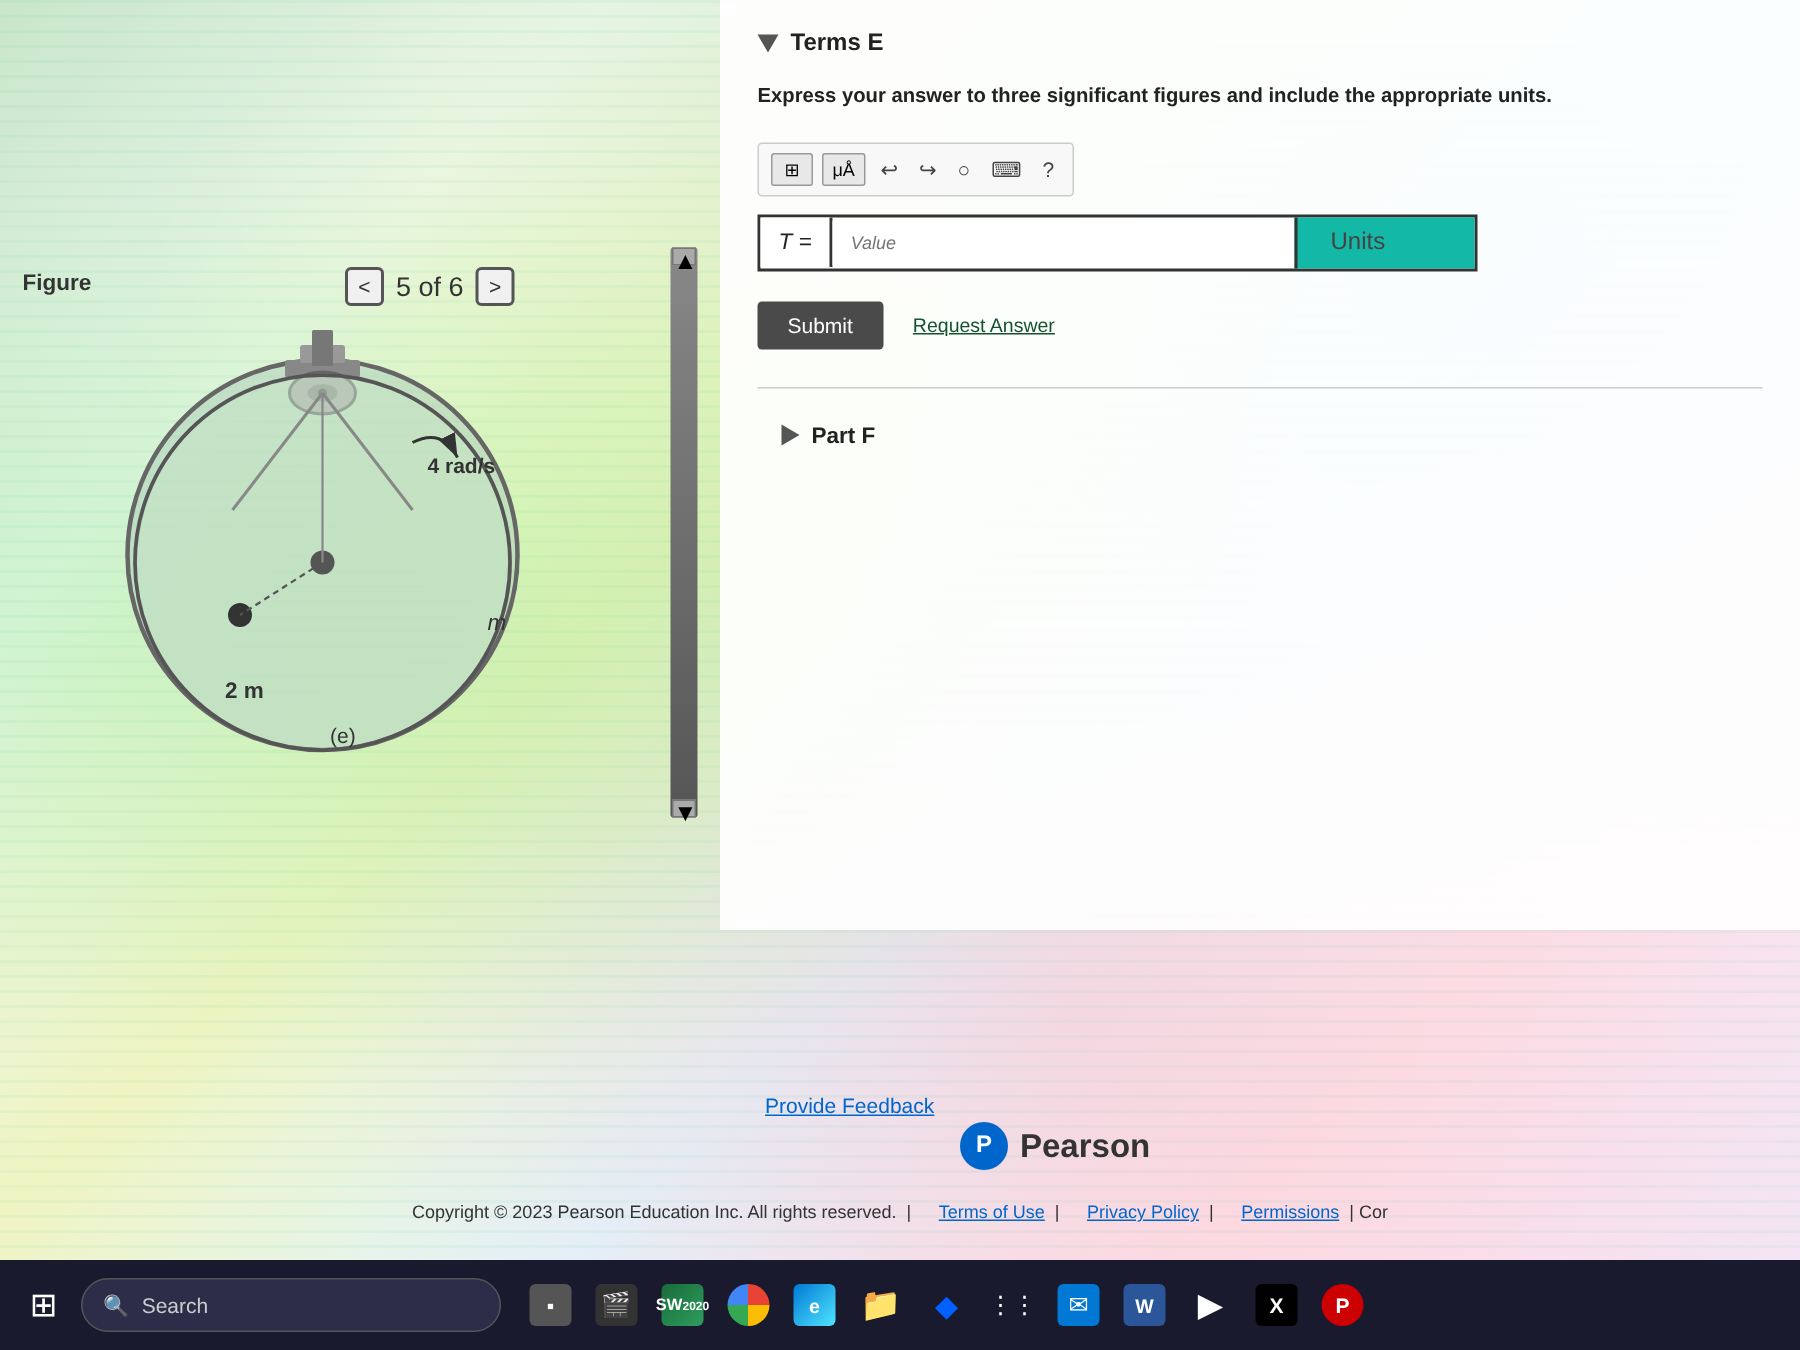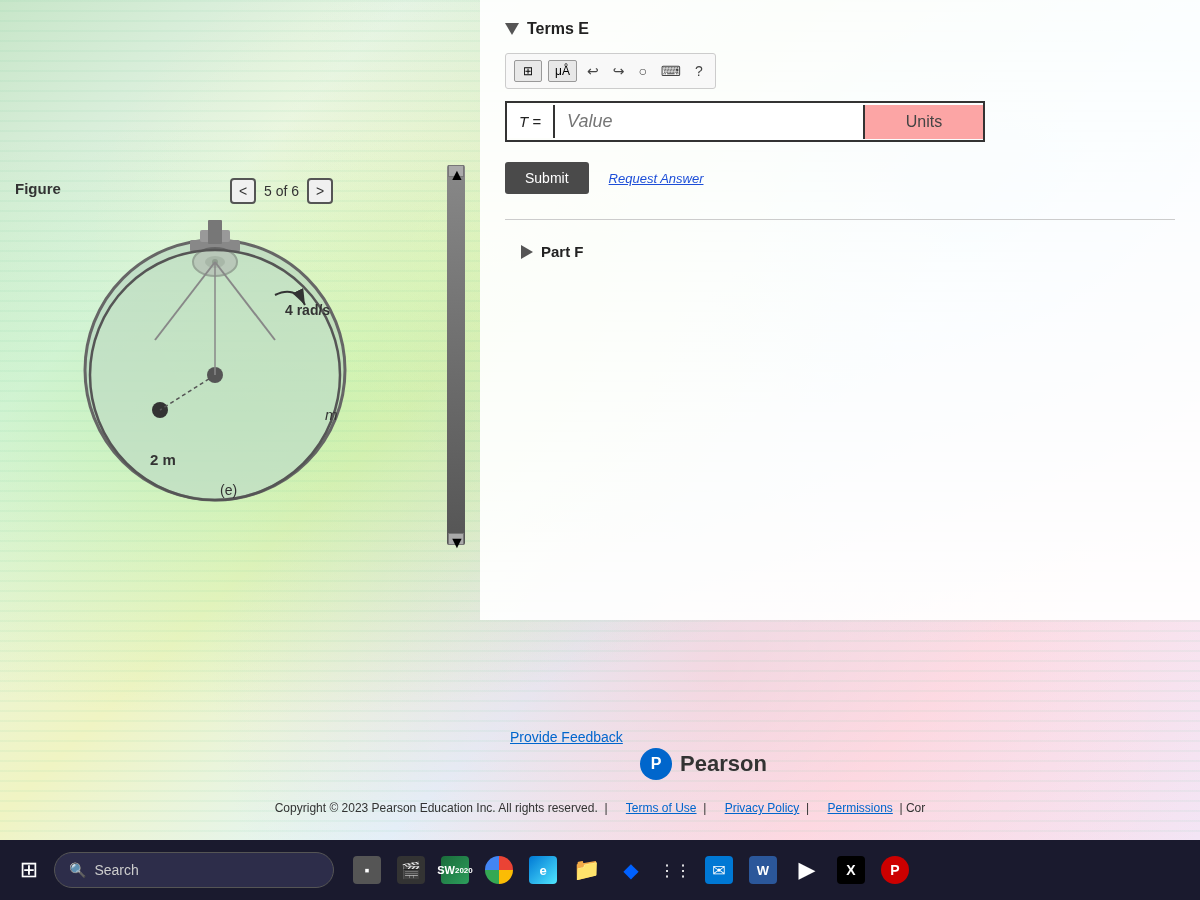--- a/index.html
+++ b/index.html
@@ -75,21 +75,21 @@
       border-radius: 4px;
       cursor: pointer;
       display: flex;
       align-items: center;
       justify-content: center;
       font-size: 14px;
       color: #333;
     }
 
     .nav-label {
-      font-size: 14px;
+      font-size: 18px;
       color: #333;
       font-weight: 500;
     }
 
     
     .circle-figure {
       position: absolute;
       top: 210px;
       left: 60px;
       width: 310px;
@@ -192,36 +192,35 @@
       font-size: 15px;
       color: #222;
       border-right: 2px solid #333;
       background: white;
       font-style: italic;
     }
 
     .answer-value-input {
       flex: 1;
       padding: 8px 12px;
-      font-size: 18px;
+      font-size: 12px;
       color: #1d4ed8;
       border: none;
       outline: none;
       background: white;
       font-style: italic;
     }
 
     .answer-units-box {
       padding: 8px 22px;
       font-size: 16px;
       color: #444;
       border-left: 2px solid #333;
-      background: #fca5a5;
+      background: #14b8a6;
       min-width: 120px;
-      text-align: center;
     }
 
     
     .submit-row {
       display: flex;
       align-items: center;
       gap: 20px;
       margin-bottom: 25px;
     }
 
@@ -229,25 +228,24 @@
       padding: 8px 20px;
       background: #4a4a4a;
       color: white;
       border: none;
       cursor: pointer;
       font-size: 14px;
       border-radius: 3px;
     }
 
     .request-answer-link {
-      color: #1d4ed8;
+      color: #14532d;
       text-decoration: underline;
       cursor: pointer;
       font-size: 13px;
-      font-style: italic;
     }
 
     
     .divider {
       border: none;
       border-top: 1px solid #ccc;
       margin: 15px 0;
     }
 
     
@@ -509,20 +507,23 @@
     <div class="slider-handle-bottom">▼</div>
   </div>
 
   <div class="right-panel">
 
     <div class="part-e-header">
       <div class="triangle-icon"></div>
       <span class="part-title">Terms E</span>
     </div>
 
+    <div class="question-text">
+      <strong>Express your answer to three significant figures and include the appropriate units.</strong>
+    </div>
 
     <div class="answer-toolbar">
       <button class="toolbar-btn">⊞</button>
       <button class="toolbar-btn">μÅ</button>
       <span class="toolbar-icon">↩</span>
       <span class="toolbar-icon">↪</span>
       <span class="toolbar-icon">○</span>
       <span class="toolbar-icon">⌨</span>
       <span class="toolbar-icon">?</span>
     </div>

